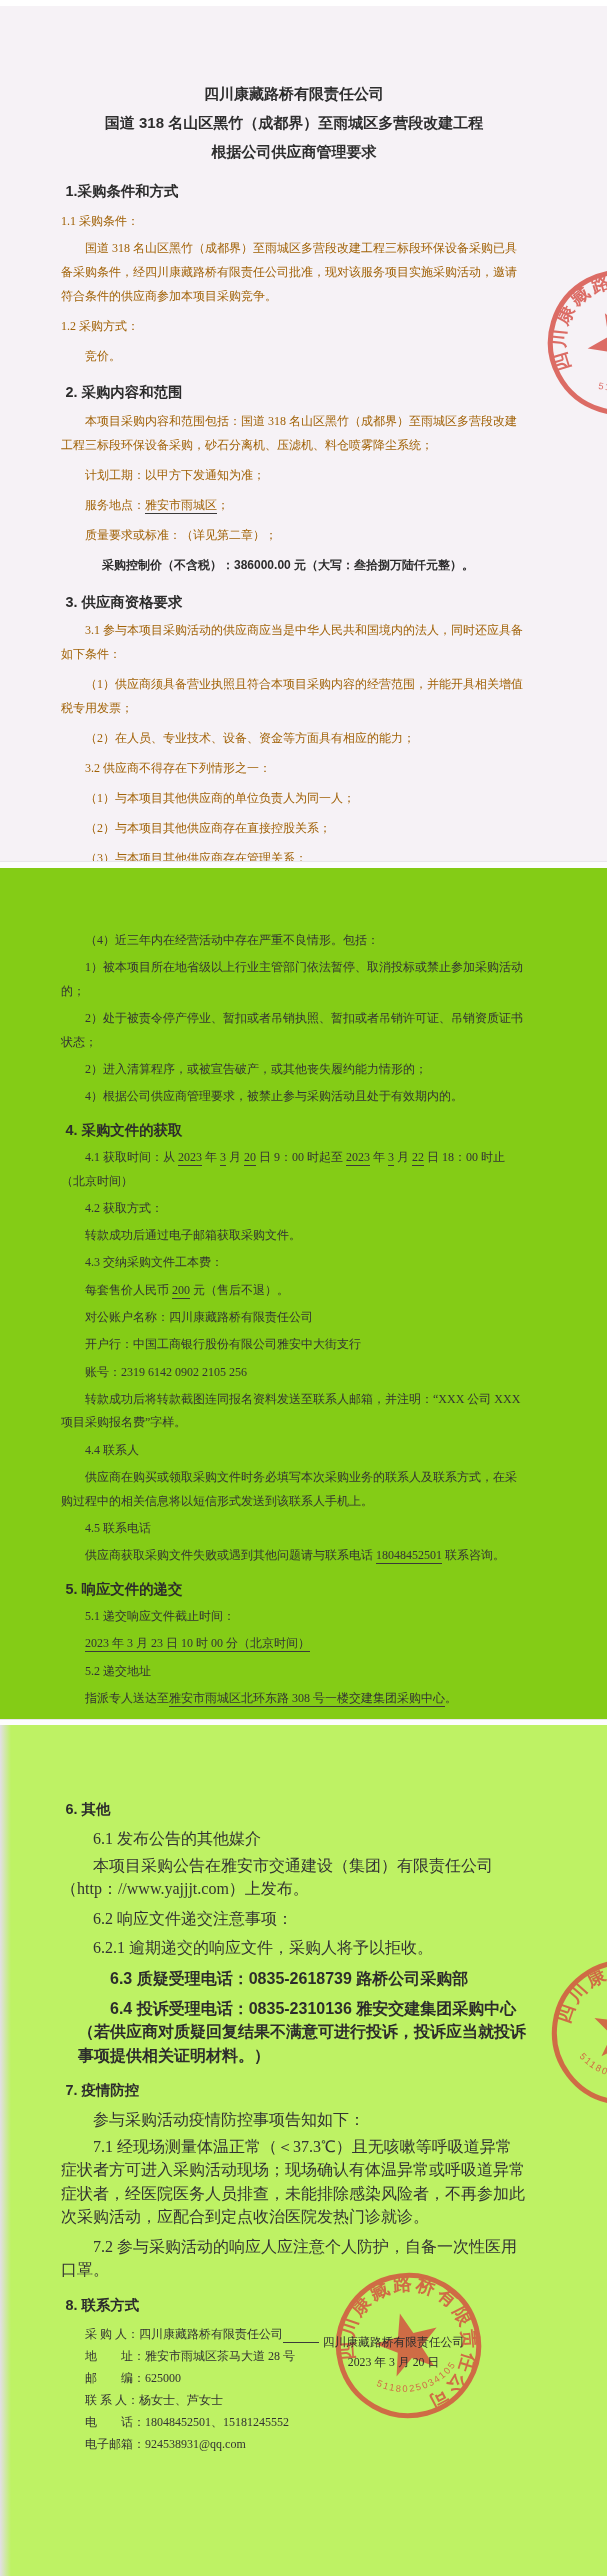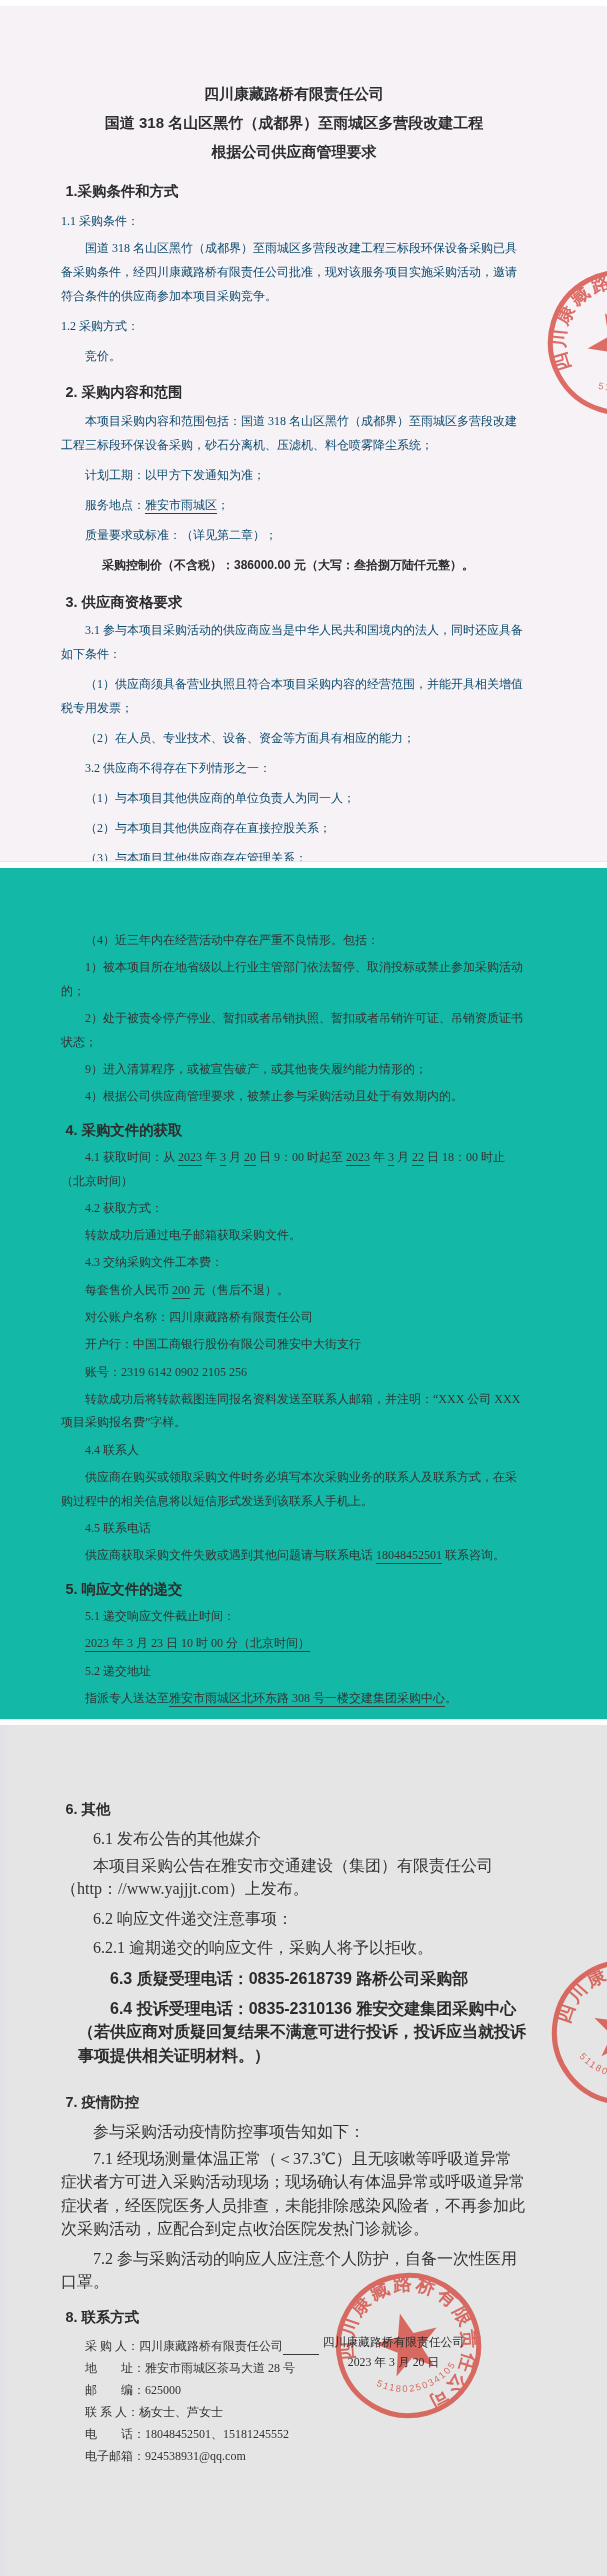--- a/index.html
+++ b/index.html
@@ -1,27 +1,27 @@
 <!DOCTYPE html>
 <html style="font-size:12px"><head>
 <meta charset="utf-8">
 <style>
   html,body{margin:0;padding:0;background:#ffffff;}
   .doc{width:607px;margin:0 auto;background:#fdfdfd;font-family:"Liberation Serif",serif;color:#333;}
   .page{position:relative;overflow:hidden;background:#f6f2f6;padding-left:61px;padding-right:80px;box-sizing:border-box;}
   .page1{height:856px;margin-top:6px;background:#f6f2f6;}
-  .page2{height:852px;margin-top:6px;background:#14b8a6;}
-  .page3{height:851px;margin-top:5.3px;background:#e5e5e5;}
+  .page2{height:852px;margin-top:6px;background:#84cc16;}
+  .page3{height:851px;margin-top:5.3px;background:#bef264;}
   .page3::before{content:"";position:absolute;left:0;top:0;bottom:0;width:10.6px;
     background:linear-gradient(90deg,#e3dfe7,rgba(245,241,246,0));}
   .page1::after,.page2::after{content:"";position:absolute;left:0;right:0;bottom:0;height:1.5px;background:#e9e6ec;}
   p{margin:0;}
   .t{ text-align:center;font-family:"Liberation Sans",sans-serif;font-weight:700;font-size:15px;line-height:29px;color:#2e2e2e;}
   .hd{font-family:"Liberation Sans",sans-serif;font-weight:700;font-size:14.4px;line-height:23px;color:#2c2c2c;margin-top:13.7px;margin-left:4.6px;}
-  .p{font-size:12px;line-height:24px;text-indent:2em;margin-top:6px;color:#0c4a6e;}
+  .p{font-size:12px;line-height:24px;text-indent:2em;margin-top:6px;color:#a16207;}
   .p2{font-size:12px;line-height:23.5px;text-indent:2em;margin-top:3.8px;color:#333;}
   .p3{font-size:16px;line-height:23.5px;text-indent:2em;margin-top:6px;color:#333;}
   .b{font-family:"Liberation Sans",sans-serif;font-weight:700;color:#2c2c2c;margin-left:17px;}
   .u{border-bottom:0.8px solid #3a3a3a;padding-bottom:0.8px;}
   .contact p{font-size:12px;line-height:22px;text-indent:2em;margin-top:0;color:#333;}
   .sign{position:absolute;left:295px;top:607px;width:197px;text-align:center;z-index:2;}
   .sign p{font-size:11.8px;line-height:20px;color:#2e2e2e;}
   .seal{position:absolute;width:159px;height:159px;color:#d5473d;opacity:.78;z-index:1;}
   .seal svg{width:100%;height:100%;overflow:visible;}
   .seal-p1{left:541px;top:257px;transform:rotate(-28deg);}
@@ -75,21 +75,21 @@
           <textPath href="#arcB1" startOffset="50%">5118025034105</textPath>
         </text>
       </svg>
     </div>
   </div>
 
   <div class="page page2">
     <p class="p2" style="margin-top:61px">（4）近三年内在经营活动中存在严重不良情形。包括：</p>
     <p class="p2">1）被本项目所在地省级以上行业主管部门依法暂停、取消投标或禁止参加采购活动的；</p>
     <p class="p2">2）处于被责令停产停业、暂扣或者吊销执照、暂扣或者吊销许可证、吊销资质证书状态；</p>
-    <p class="p2">9）进入清算程序，或被宣告破产，或其他丧失履约能力情形的；</p>
+    <p class="p2">2）进入清算程序，或被宣告破产，或其他丧失履约能力情形的；</p>
     <p class="p2">4）根据公司供应商管理要求，被禁止参与采购活动且处于有效期内的。</p>
 
     <p class="hd" style="margin-top:10.6px">4. 采购文件的获取</p>
     <p class="p2"><span>4.1 获取时间：从 </span><span class="u">2023</span><span> 年 </span><span class="u">3</span><span> 月 </span><span class="u">20</span><span> 日 9：00 时起至 </span><span class="u">2023</span><span> 年 </span><span class="u">3</span><span> 月 </span><span class="u">22</span><span> 日 18：00 时止（北京时间）</span></p>
     <p class="p2">4.2 获取方式：</p>
     <p class="p2">转款成功后通过电子邮箱获取采购文件。</p>
     <p class="p2">4.3 交纳采购文件工本费：</p>
     <p class="p2"><span>每套售价人民币 </span><span class="u">200</span><span> 元（售后不退）。</span></p>
     <p class="p2">对公账户名称：四川康藏路桥有限责任公司</p>
     <p class="p2">开户行：中国工商银行股份有限公司雅安中大街支行</p>
@@ -109,21 +109,21 @@
 
   <div class="page page3">
     <p class="hd" style="margin-top:73px">6. 其他</p>
     <p class="p3">6.1 发布公告的其他媒介</p>
     <p class="p3" style="margin-top:3px">本项目采购公告在雅安市交通建设（集团）有限责任公司（http：//www.yajjjt.com）上发布。</p>
     <p class="p3">6.2 响应文件递交注意事项：</p>
     <p class="p3">6.2.1 逾期递交的响应文件，采购人将予以拒收。</p>
     <p class="p3 b" style="margin-top:7.6px">6.3 质疑受理电话：0835-2618739 路桥公司采购部</p>
     <p class="p3 b">6.4 投诉受理电话：0835-2310136 雅安交建集团采购中心（若供应商对质疑回复结果不满意可进行投诉，投诉应当就投诉事项提供相关证明材料。）</p>
 
-    <p class="hd" style="margin-top:24px">7. 疫情防控</p>
+    <p class="hd" style="margin-top:12px">7. 疫情防控</p>
     <p class="p3">参与采购活动疫情防控事项告知如下：</p>
     <p class="p3" style="margin-top:3px">7.1 经现场测量体温正常（＜37.3℃）且无咳嗽等呼吸道异常症状者方可进入采购活动现场；现场确认有体温异常或呼吸道异常症状者，经医院医务人员排查，未能排除感染风险者，不再参加此次采购活动，应配合到定点收治医院发热门诊就诊。</p>
     <p class="p3">7.2 参与采购活动的响应人应注意个人防护，自备一次性医用口罩。</p>
 
     <p class="hd" style="margin-top:12px">8. 联系方式</p>
     <div class="contact" style="margin-top:6px">
       <p><span>采 购 人：四川康藏路桥有限责任公司</span><span class="u">　　　</span></p>
       <p>地　　址：雅安市雨城区茶马大道 28 号</p>
       <p>邮　　编：625000</p>
       <p>联 系 人：杨女士、芦女士</p>

